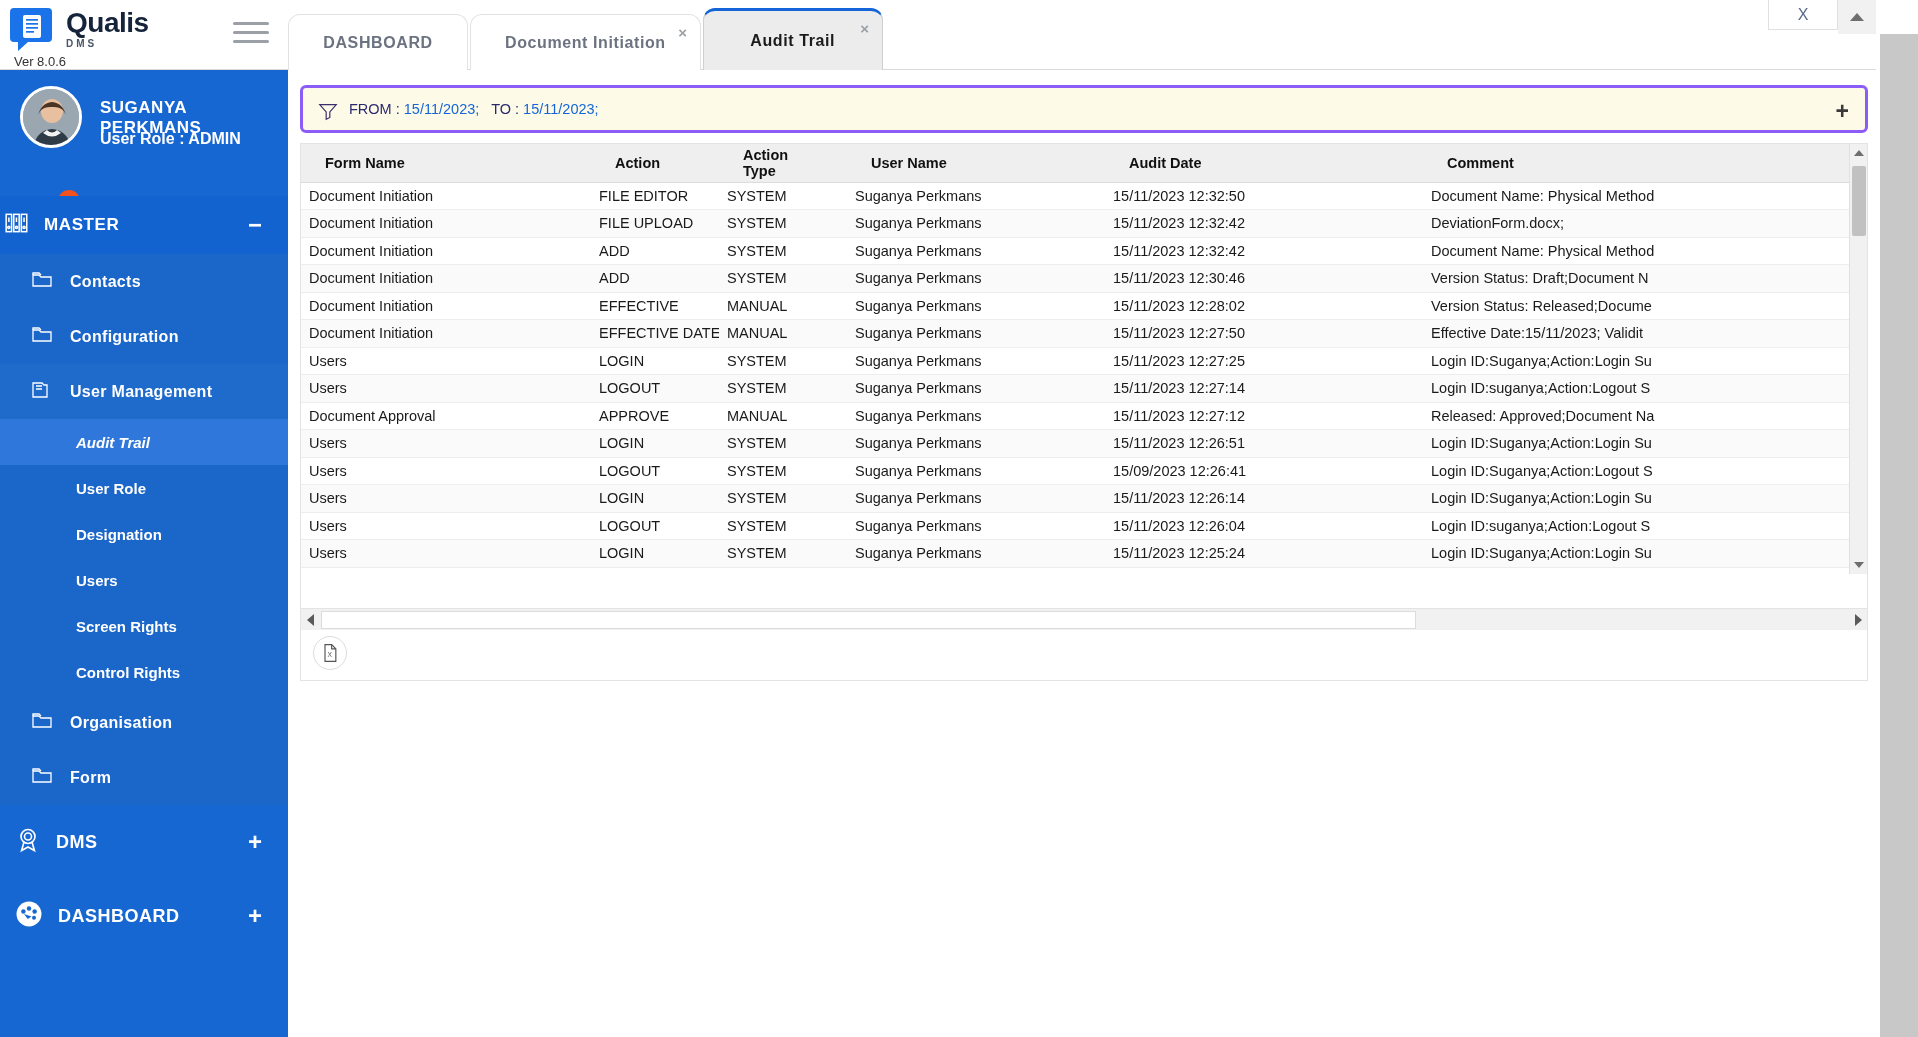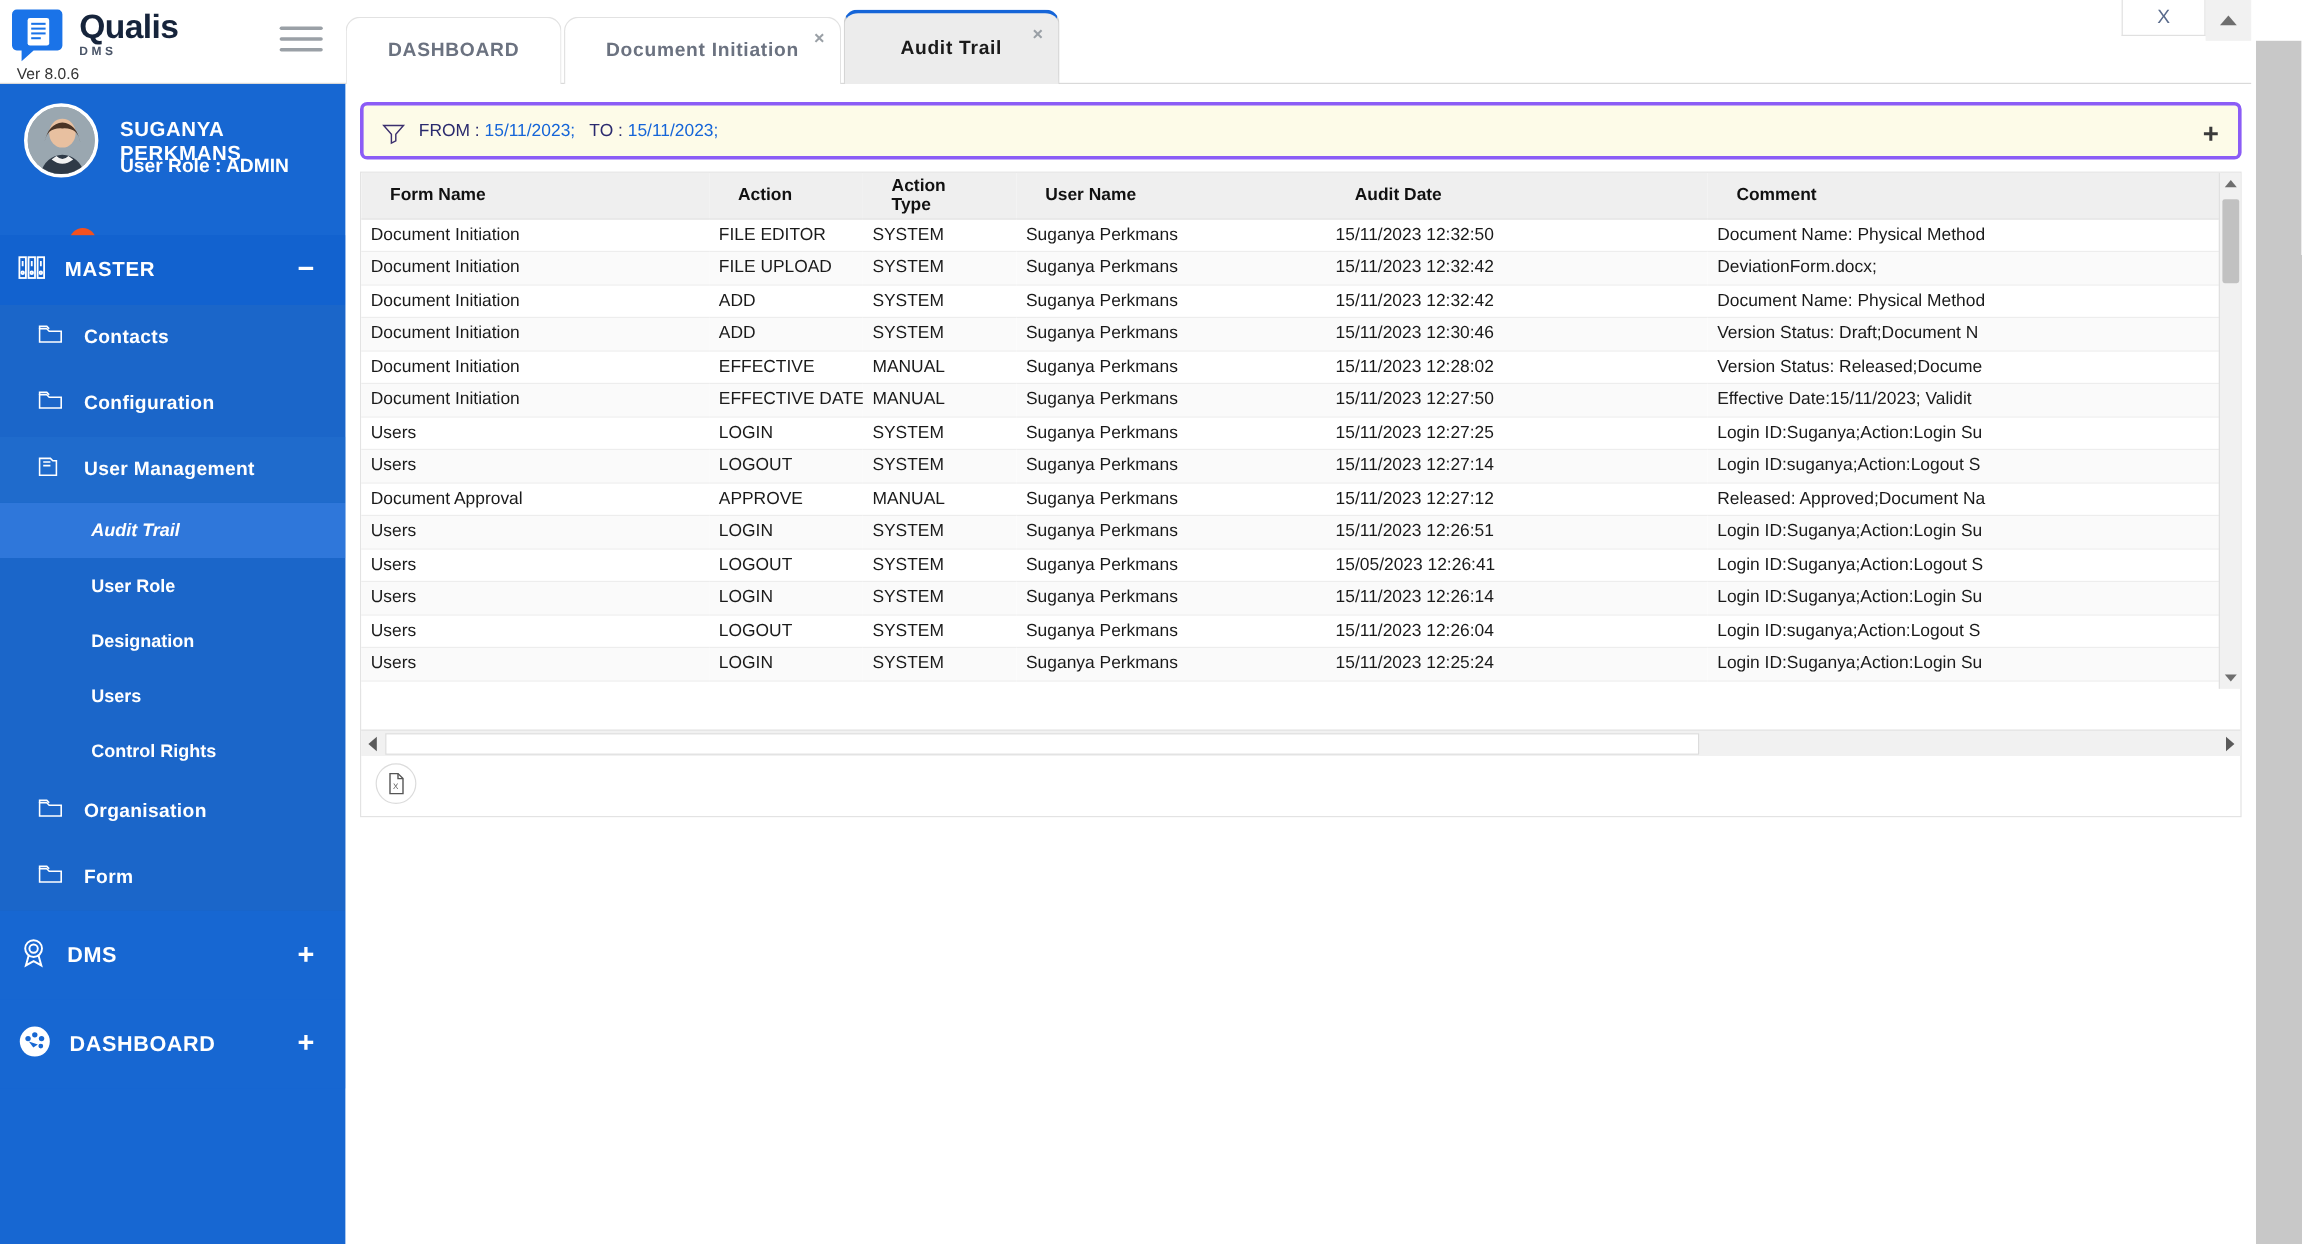--- a/index.html
+++ b/index.html
@@ -78,21 +78,21 @@
     background:#f4511e; color:#fff; font-size:13px; font-weight:bold;
     display:flex; align-items:center; justify-content:center; padding:0 5px;
   }
   .lock-count {
     position:absolute; left:0; top:20px; width:64px; text-align:center;
     font-size:13px; color:#fff; font-weight:bold;
   }
 
   .nav-group { }
   .nav-top {
-    height:58px; display:flex; align-items:center; padding-left:14px;
+    height:58px; display:flex; align-items:center; padding-left:4px;
     background:#1767d2; color:#fff; cursor:pointer; position:relative;
   }
   .nav-top.expanded { background:#1262cf; }
   .nav-top .nt-label { font-size:17px; font-weight:bold; letter-spacing:0.6px; margin-left:14px; }
   .nav-top .nt-toggle { position:absolute; right:26px; top:50%; transform:translateY(-50%); font-size:24px; font-weight:bold; color:#fff; line-height:1; }
   .nav-sub { background:#1b66c9; }
   .nav-item {
     height:55px; display:flex; align-items:center; padding-left:30px;
     color:#fff; font-size:16px; font-weight:bold; cursor:pointer; position:relative;
   }
@@ -320,20 +320,23 @@
           <span>Audit Trail</span>
         </div>
         <div class="nav-leaf">
           <span>User Role</span>
         </div>
         <div class="nav-leaf">
           <span>Designation</span>
         </div>
         <div class="nav-leaf">
           <span>Users</span>
+        </div>
+        <div class="nav-leaf">
+          <span>Screen Rights</span>
         </div>
         <div class="nav-leaf">
           <span>Control Rights</span>
         </div>
 
         <div class="nav-item">
           <span>
             <svg width="24" height="24" viewBox="0 0 24 24" fill="none" stroke="#ffffff" stroke-width="1.3">
               <path d="M3 7h6l2 2h10v9H3z"></path>
                 <path d="M3 7V5h6l2 2"></path>
@@ -502,21 +505,21 @@
                 <td>SYSTEM</td>
                 <td>Suganya Perkmans</td>
                 <td>15/11/2023 12:26:51</td>
                 <td>Login ID:Suganya;Action:Login Su</td>
               </tr>
               <tr>
                 <td>Users</td>
                 <td>LOGOUT</td>
                 <td>SYSTEM</td>
                 <td>Suganya Perkmans</td>
-                <td>15/05/2023 12:26:41</td>
+                <td>15/09/2023 12:26:41</td>
                 <td>Login ID:Suganya;Action:Logout S</td>
               </tr>
               <tr>
                 <td>Users</td>
                 <td>LOGIN</td>
                 <td>SYSTEM</td>
                 <td>Suganya Perkmans</td>
                 <td>15/11/2023 12:26:14</td>
                 <td>Login ID:Suganya;Action:Login Su</td>
               </tr>

